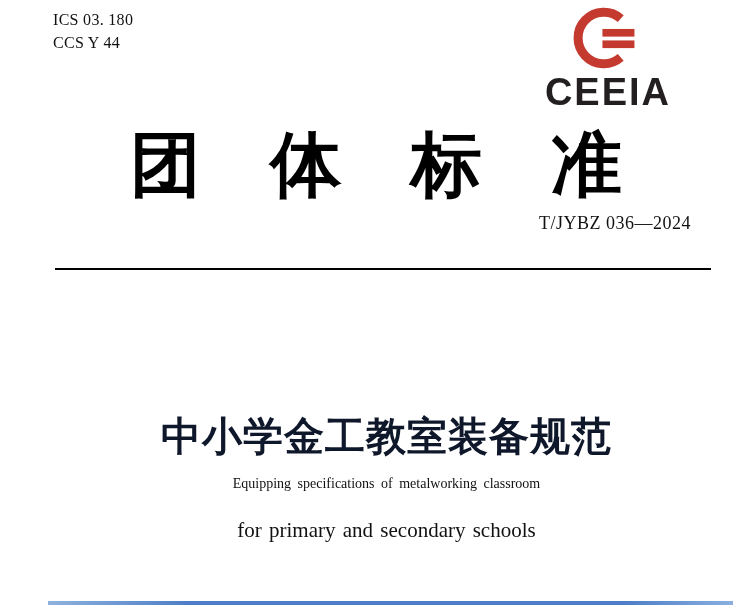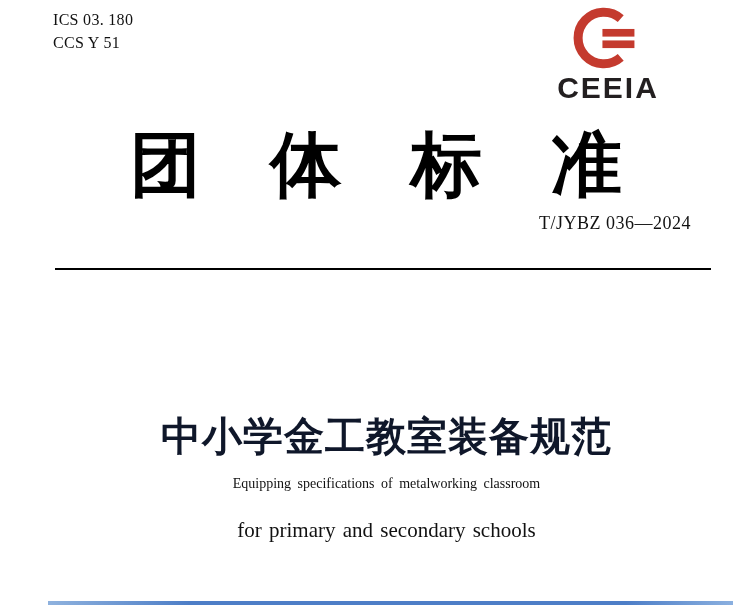--- a/index.html
+++ b/index.html
@@ -31,21 +31,21 @@
     top: 6px;
     width: 140px;
     display: flex;
     flex-direction: column;
     align-items: center;
   }
   .logo-mark { display: block; }
   .logo-text {
     margin-top: 3px;
     font-family: "Liberation Sans", "DejaVu Sans", sans-serif;
-    font-size: 30px;
+    font-size: 38px;
     font-weight: 800;
     letter-spacing: 2px;
     color: #231f20;
     line-height: 1;
   }
 
   .std-type {
     position: absolute;
     left: 110px;
     top: 128px;
@@ -120,21 +120,21 @@
     background: linear-gradient(90deg, #8fb2de 0%, #4d7ec7 20%, #4d7ec7 82%, #96b9e4 100%);
   }
 </style>
 </head>
 <body>
 
 <div class="page">
 
   <div class="codes serif">
     <div>ICS 03. 180</div>
-    <div>CCS Y 51</div>
+    <div>CCS Y 44</div>
   </div>
 
   <div class="logo">
     <svg class="logo-mark" width="70" height="64" viewBox="0 0 100 92" aria-hidden="true">
       <path d="M 68.3 73.9 A 37 37 0 1 1 68.3 18.1" fill="none" stroke="#c43a2e" stroke-width="13"></path>
       <rect x="42" y="33" width="46" height="11" fill="#c43a2e"></rect>
       <rect x="42" y="49.5" width="46" height="11" fill="#c43a2e"></rect>
     </svg>
     <div class="logo-text">CEEIA</div>
   </div>

